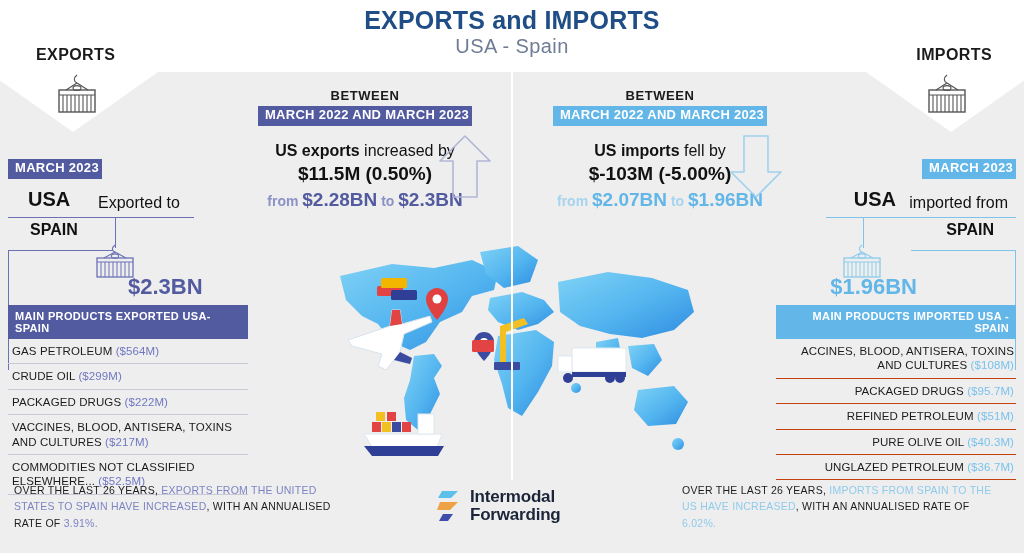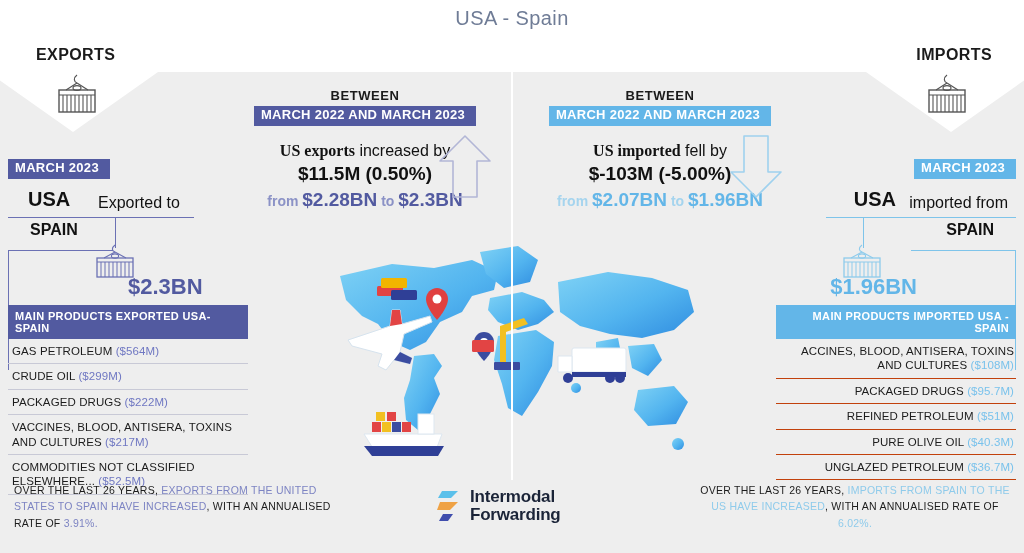--- a/index.html
+++ b/index.html
@@ -33,21 +33,21 @@
 
   
   .divider{position:absolute;left:511px;top:72px;width:2px;height:408px;background:#ffffff;z-index:4;}
 
   
   .mapwrap{position:absolute;left:322px;top:238px;width:380px;height:235px;z-index:1;}
   .mapwrap svg{display:block;}
 
   
   .badge{display:inline-block;color:#ffffff;font-size:13px;font-weight:600;
-         letter-spacing:.3px;padding:2px 11px 3px 7px;line-height:1.15;}
+         letter-spacing:.3px;padding:2px 3px 3px 7px;line-height:1.15;}
   .badge.purple{background:#525aa0;}
   .badge.blue{background:#63b6e8;}
 
   
   .panelL{position:absolute;left:0;top:158px;width:300px;z-index:5;}
   .mar-l{margin-left:8px;}
   .flowL{position:relative;height:118px;margin-top:9px;}
   .flowL .usa{position:absolute;left:28px;top:0;font-size:20px;font-weight:600;color:#111;}
   .flowL .expto{position:absolute;left:98px;top:6px;font-size:16px;color:#111;}
   .flowL .ruleA{position:absolute;left:8px;top:29px;width:186px;height:1px;background:#6b71b4;}
@@ -84,38 +84,38 @@
   .tableR{position:absolute;right:8px;top:305px;width:240px;z-index:5;text-align:right;}
   .tableR .trow{border-bottom:1px solid #c2410c;}
 
   
   .stat{position:absolute;top:88px;width:300px;text-align:center;z-index:5;}
   .stat.left{left:215px;}
   .stat.right{left:510px;}
   .between{font-size:13px;font-weight:700;letter-spacing:.6px;color:#1b1b1b;}
   .statband{margin-top:2px;}
   .statline1{margin-top:16px;font-size:16px;color:#111;}
-  .statline1 b{font-weight:700;font-family:Liberation Serif, serif;}
+  .statline1 b{font-weight:700;}
   .statline2{margin-top:3px;font-size:19px;font-weight:700;color:#111;}
   .statline3{margin-top:4px;font-size:14px;}
   .statline3 .lead{font-weight:600;}
   .statline3 .big{font-size:19px;font-weight:700;}
   .statline3.p{color:#8b92c6;}
   .statline3.p .big{color:#525aa0;}
   .statline3.b{color:#a5d4ee;}
   .statline3.b .big{color:#63b6e8;}
   .arrow{position:absolute;top:46px;}
   .arrow.up{left:222px;}
   .arrow.down{left:218px;}
 
   
   .note{position:absolute;top:482px;font-size:10.5px;line-height:1.55;letter-spacing:.25px;
         font-weight:400;color:#1c1c1c;z-index:5;}
   .note.left{left:14px;width:340px;text-align:left;}
-  .note.right{right:14px;width:310px;text-align:center;}
+  .note.right{right:32px;width:310px;text-align:left;}
   .note .hl-p{color:#7d84c3;}
   .note .hl-b{color:#8fcbeb;}
 
   
   .logo{position:absolute;left:436px;top:488px;z-index:6;display:flex;align-items:center;gap:8px;}
   .logo .mark{width:26px;height:34px;}
   .logo .txt{font-size:17px;font-weight:700;color:#1b2438;line-height:1.08;letter-spacing:-.2px;}
 </style>
 </head>
 <body>
@@ -206,20 +206,23 @@
     </svg>
   </div>
 
   <div class="divider"></div>
 
   <div class="topband"></div>
   <div class="notch left"></div>
   <div class="notch right"></div>
 
   <div class="title-wrap">
+    <div class="title-main">
+      <span>EXPORTS</span><span class="light"> and </span><span>IMPORTS</span>
+    </div>
     <div class="title-sub">USA - Spain</div>
   </div>
 
   <div class="corner-label left">EXPORTS</div>
   <div class="corner-box left">
     <svg width="58" height="46" viewBox="0 0 58 46">
       <path d="M29 1 C25 4 26 8 29 9" fill="none" stroke="#555" stroke-width="1.2"></path>
       <path d="M29 9 L18 16 M29 9 L40 16" stroke="#555" stroke-width="1.2" fill="none"></path>
       <ellipse cx="29" cy="14" rx="4" ry="2.4" fill="none" stroke="#555" stroke-width="1.2"></ellipse>
       <rect x="11" y="16" width="36" height="22" fill="none" stroke="#555" stroke-width="1.4"></rect>
@@ -383,21 +386,21 @@
     <div class="arrow up">
       <svg width="56" height="66" viewBox="0 0 56 66">
         <path d="M28 2 L53 27 L40 27 L40 63 L16 63 L16 27 L3 27 Z" fill="none" stroke="#b2b6d6" stroke-width="1.6" stroke-linejoin="round"></path>
       </svg>
     </div>
   </div>
 
   <div class="stat right">
     <div class="between">BETWEEN</div>
     <div class="statband"><span class="badge blue">MARCH 2022 AND MARCH 2023</span></div>
-    <div class="statline1"><b>US imported</b><span> fell by</span></div>
+    <div class="statline1"><b>US imports</b><span> fell by</span></div>
     <div class="statline2">$-103M (-5.00%)</div>
     <div class="statline3 b">
       <span class="lead">from </span><span class="big">$2.07BN</span><span class="lead"> to </span><span class="big">$1.96BN</span>
     </div>
     <div class="arrow down">
       <svg width="56" height="66" viewBox="0 0 56 66">
         <path d="M28 63 L53 38 L40 38 L40 2 L16 2 L16 38 L3 38 Z" fill="none" stroke="#9fd1ee" stroke-width="1.6" stroke-linejoin="round"></path>
       </svg>
     </div>
   </div>

